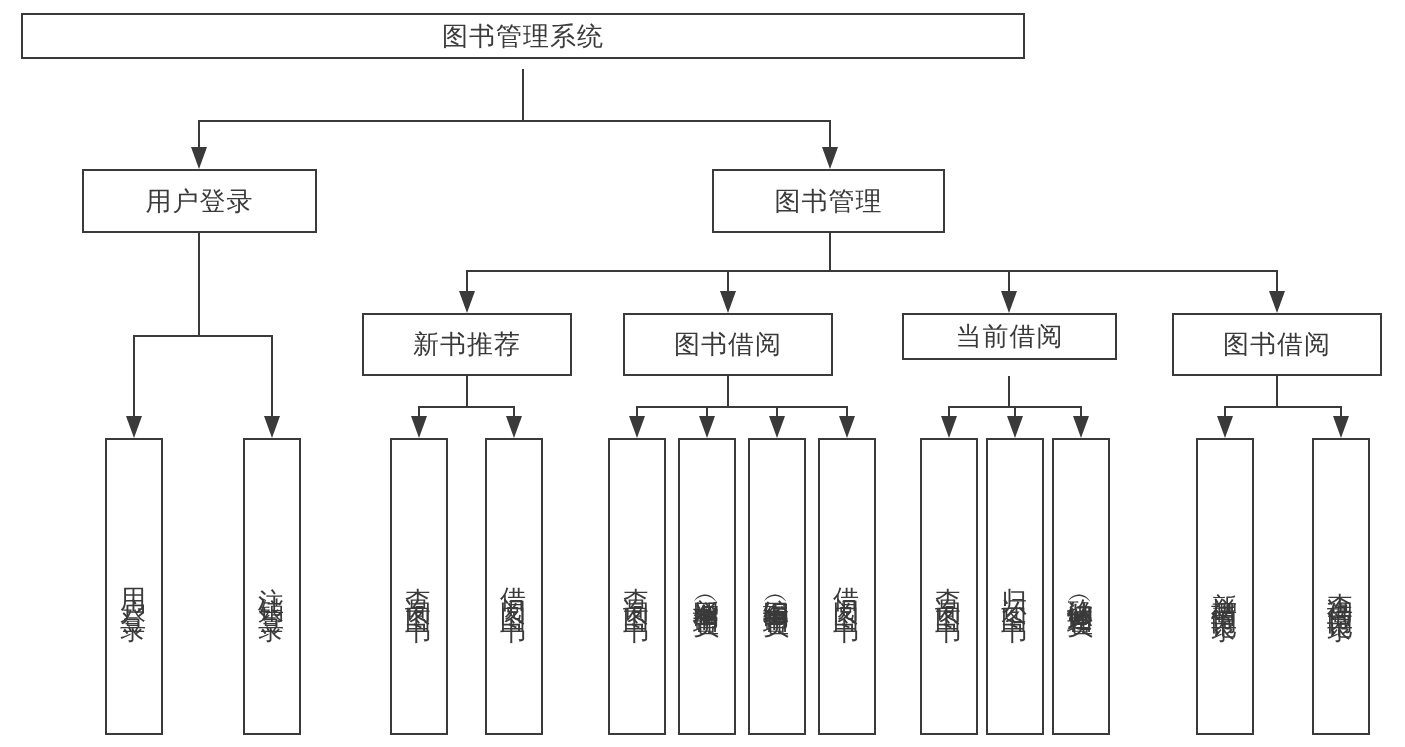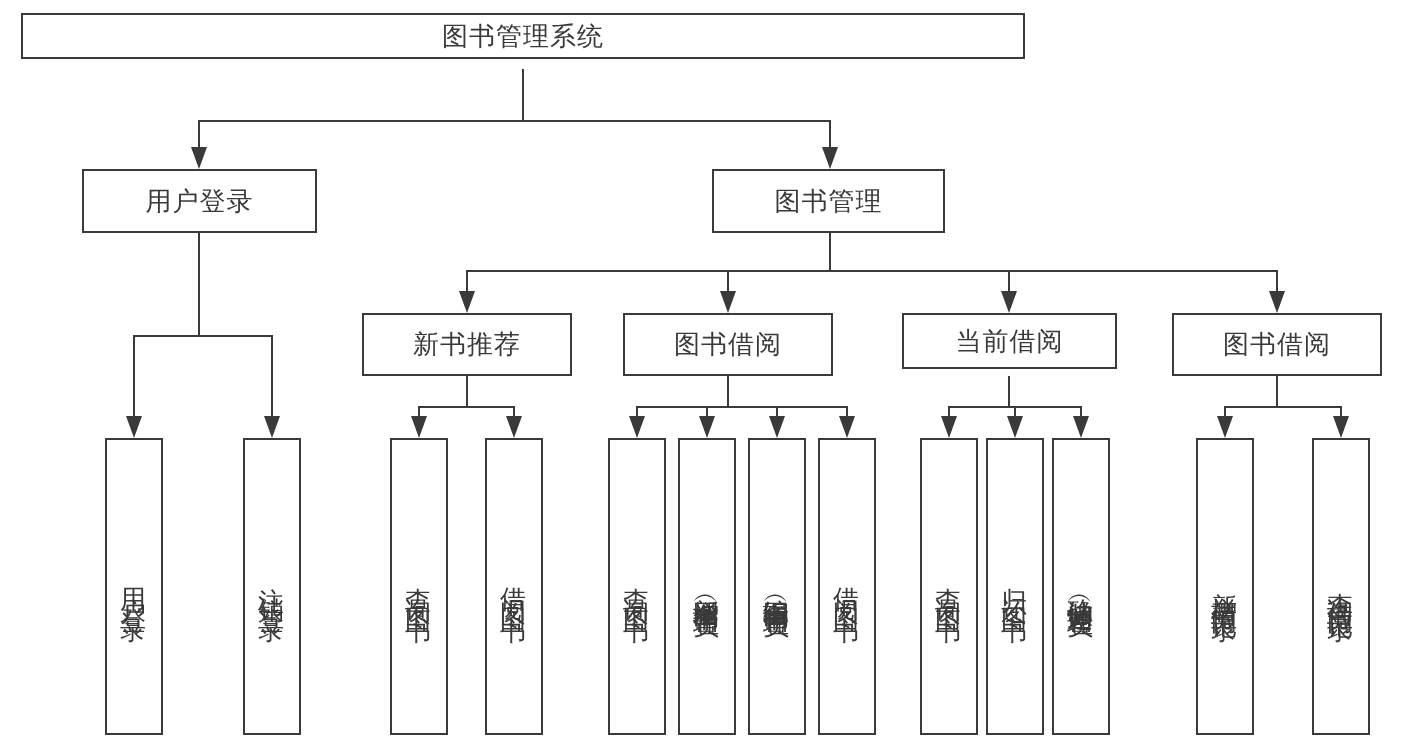--- a/index.html
+++ b/index.html
@@ -112,21 +112,21 @@
   <div class="arrow" style="left:1001px;top:291px;"></div>
   <div class="vline" style="left:1276px;top:270px;height:23px;"></div>
   <div class="arrow" style="left:1269px;top:291px;"></div>
 
   <div class="node" style="left:362px;top:313px;width:210px;height:63px;">
     <span>新书推荐</span>
   </div>
   <div class="node" style="left:623px;top:313px;width:210px;height:63px;">
     <span>图书借阅</span>
   </div>
-  <div class="node" style="left:902px;top:313px;width:215px;height:56px;">
+  <div class="node" style="left:902px;top:313px;width:215px;height:47px;">
     <span>当前借阅</span>
   </div>
   <div class="node" style="left:1172px;top:313px;width:210px;height:63px;">
     <span>图书借阅</span>
   </div>
 
   <div class="vline" style="left:466px;top:376px;height:32px;"></div>
   <div class="hline" style="left:418px;top:406px;width:97px;"></div>
   <div class="vline" style="left:418px;top:406px;height:11px;"></div>
   <div class="arrow" style="left:411px;top:416px;"></div>

